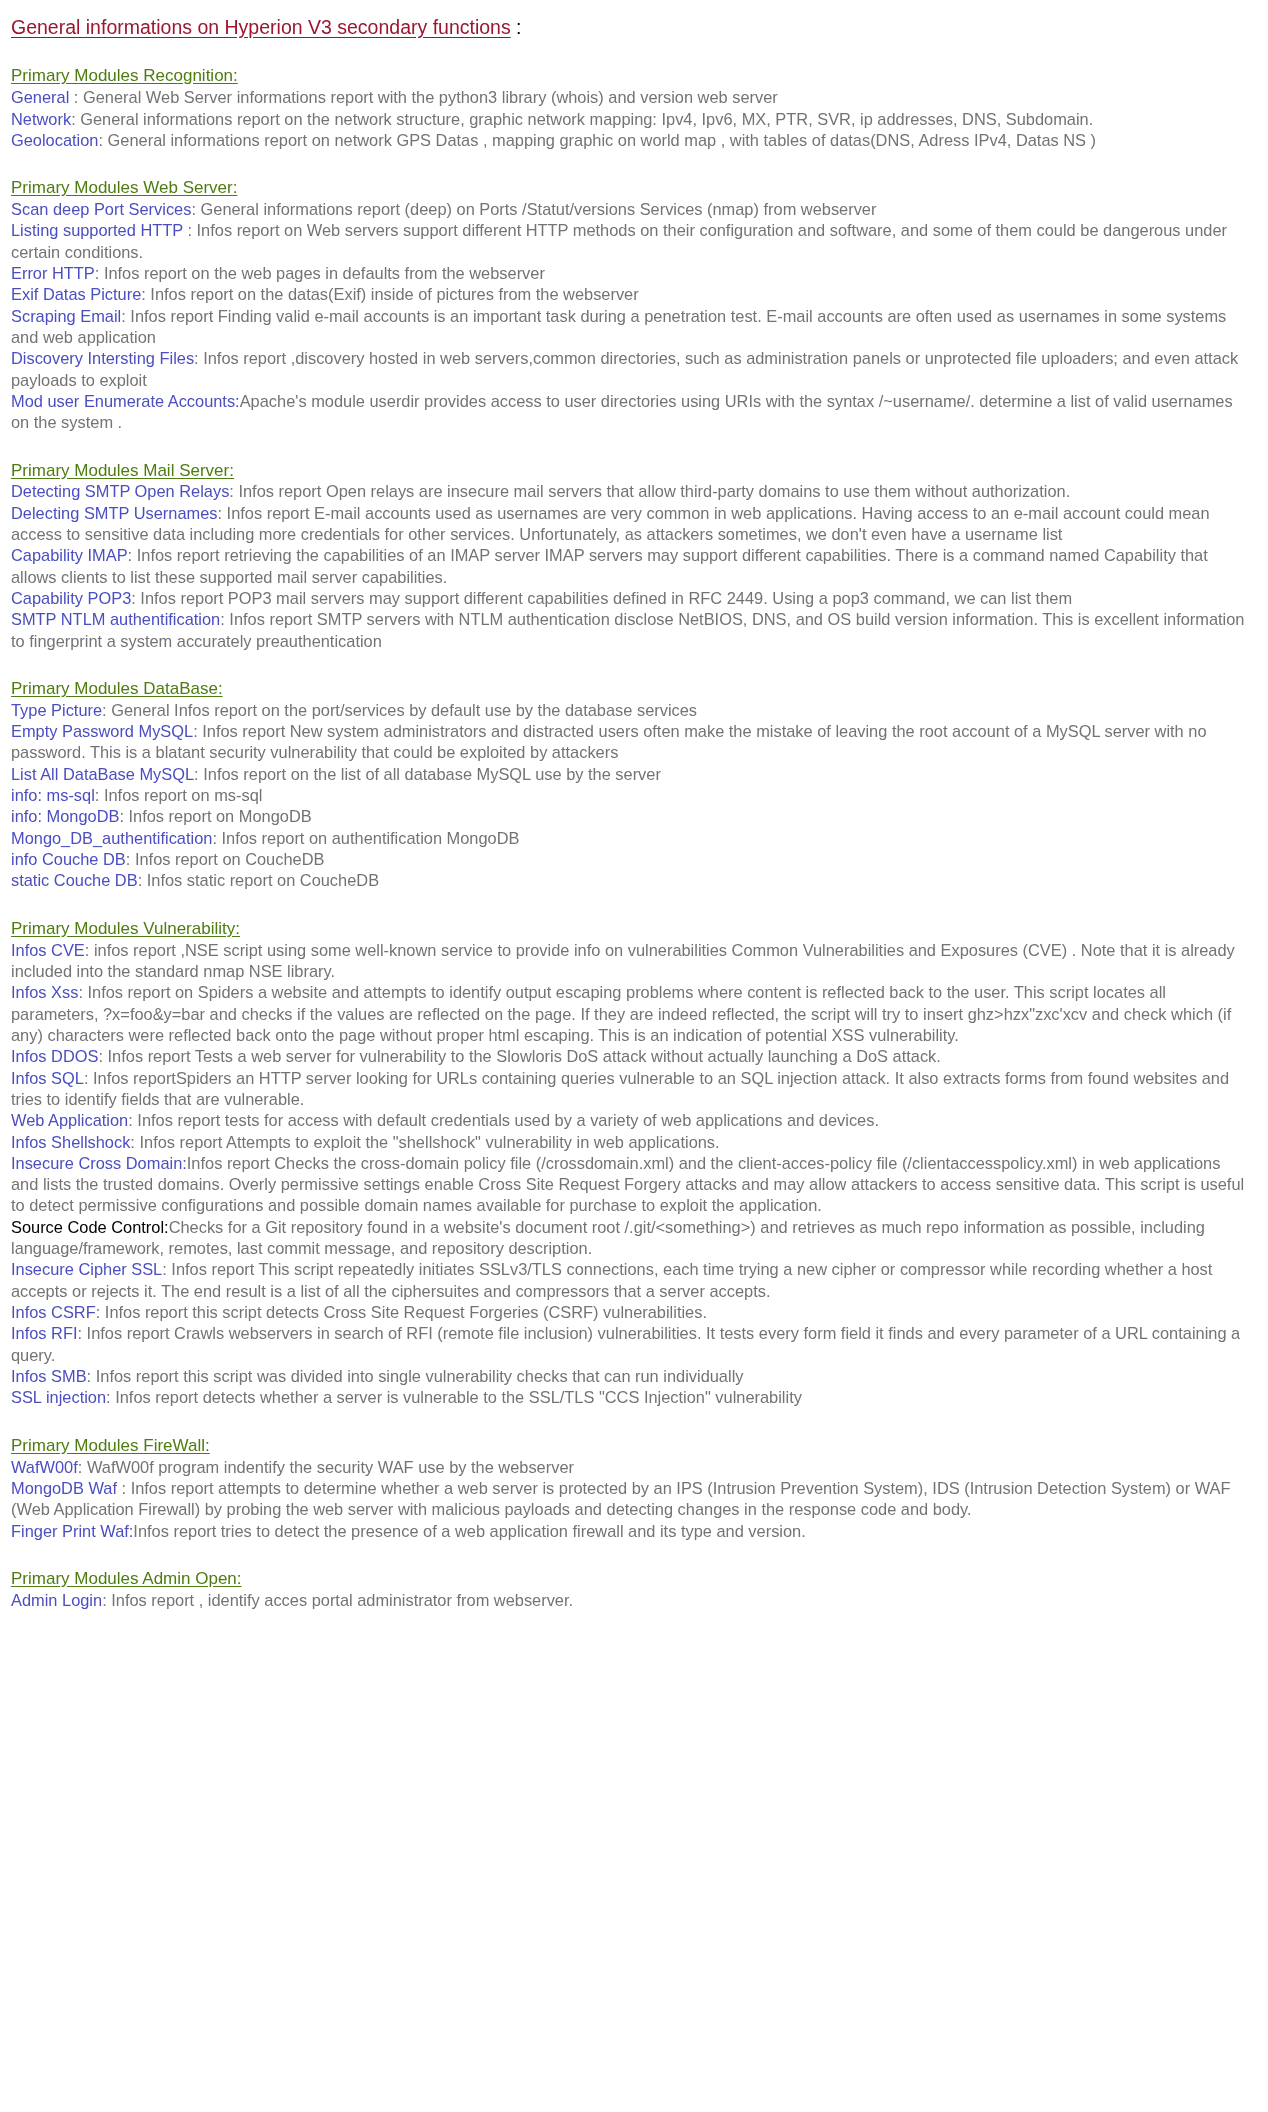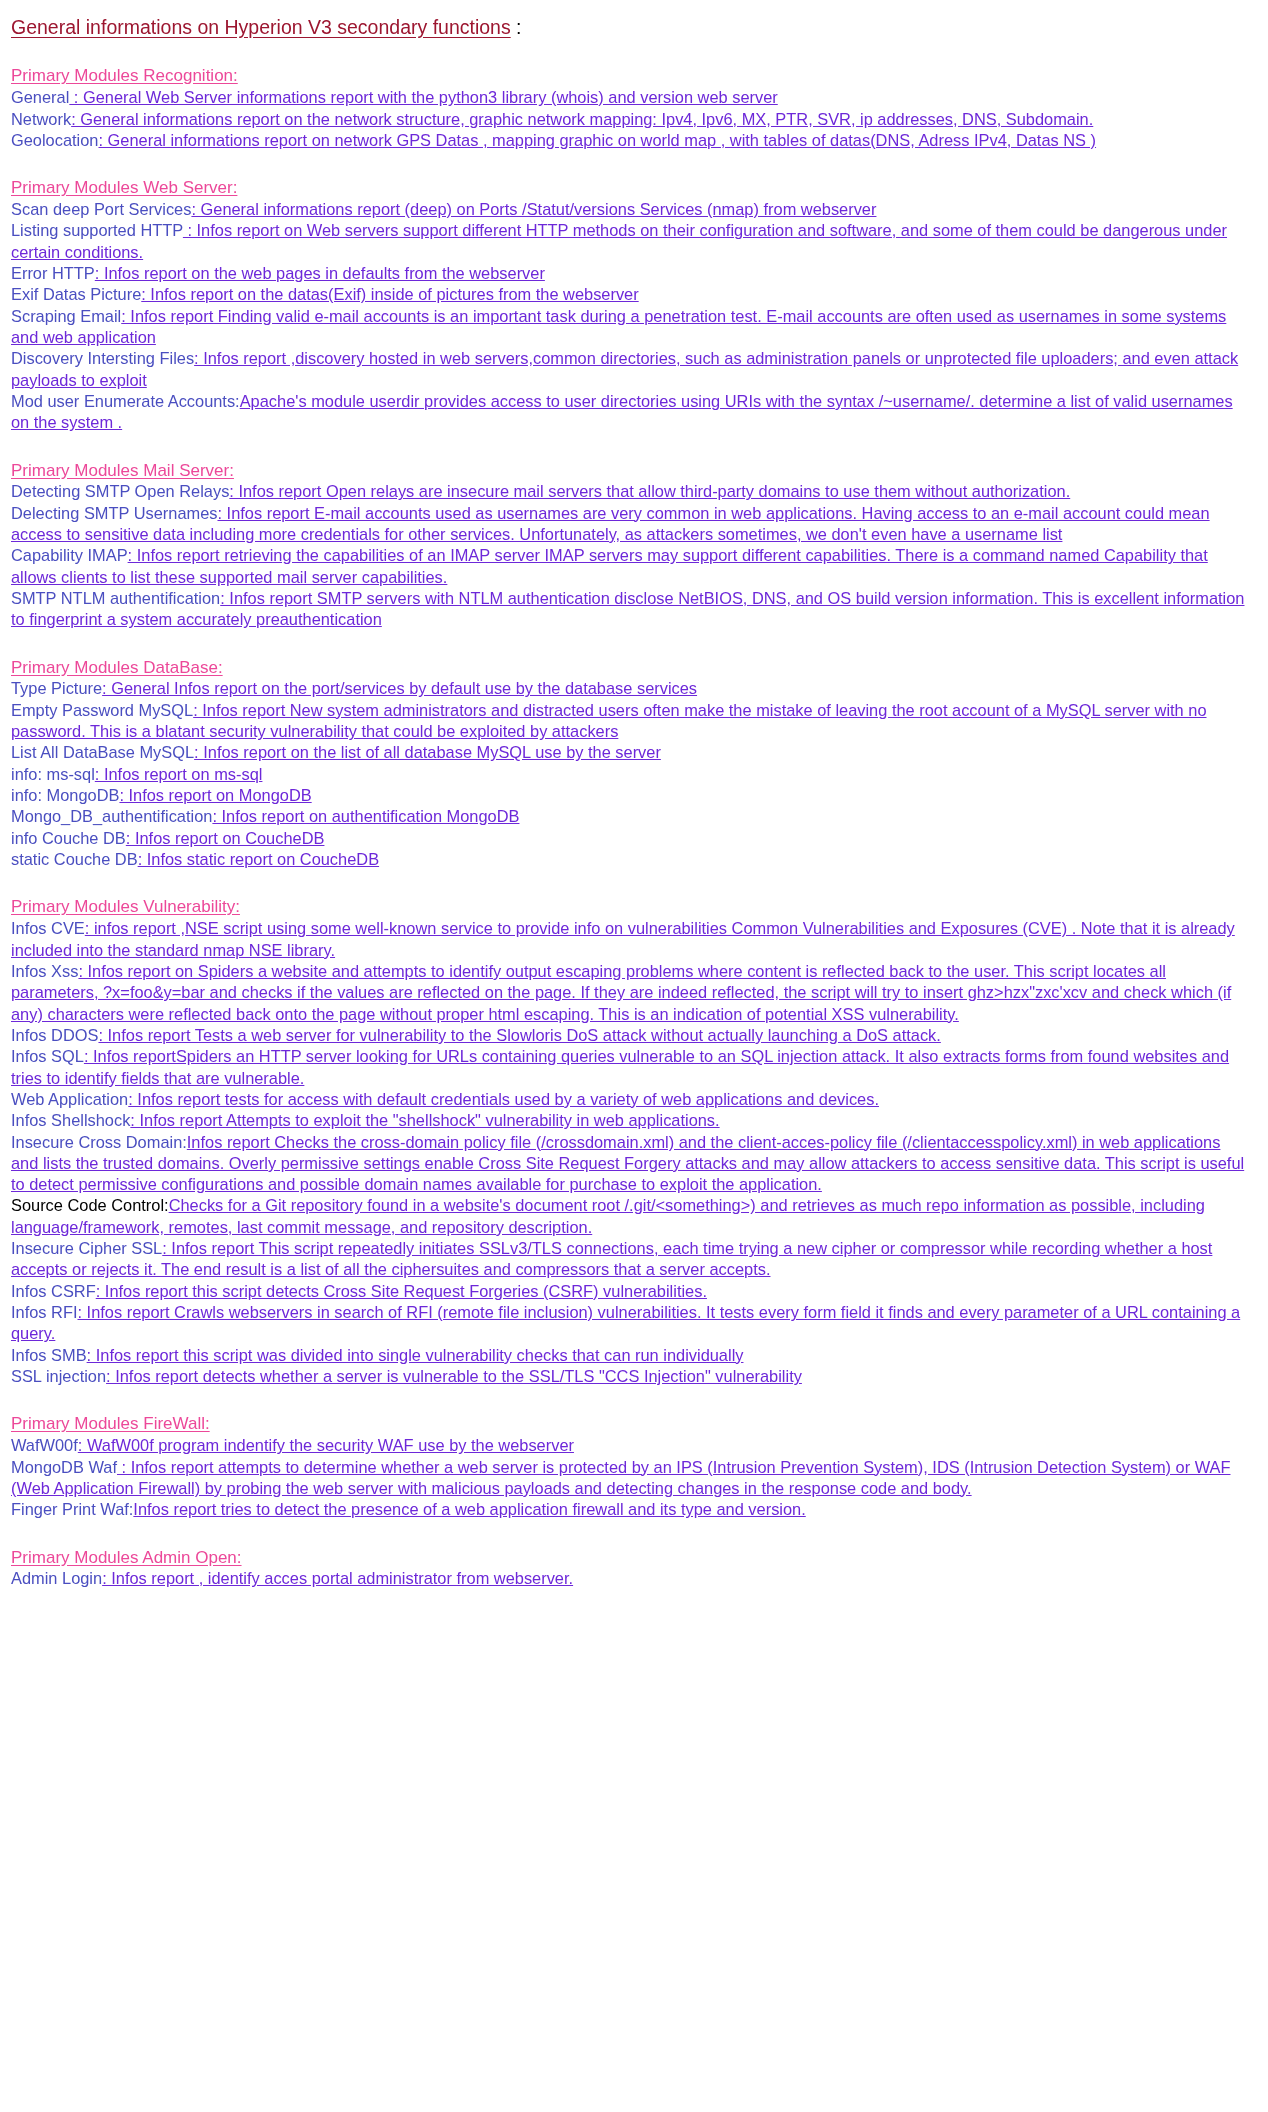--- a/index.html
+++ b/index.html
@@ -32,21 +32,21 @@
     margin: 6px 0 0 0;
     font-size: 19.5px;
     color: #000;
     line-height: 1.2;
   }
   .title-colon { color: #000; text-decoration: none; }
   .section { margin: 0; }
   .spacer { height: 26px; }
   .sect-head {
     font-size: 17px;
-    color: #ec4899;
+    color: #4d7c0f;
     text-decoration: underline;
     text-underline-offset: 2px;
     display: inline-block;
     line-height: 1.28;
     margin: 0;
   }
   .sect-head-wrap { margin: 0; line-height: 1.3; }
   .entry {
     font-size: 16.4px;
     line-height: 1.3;
@@ -54,21 +54,21 @@
     margin: 0;
     text-align: left;
   }
   .label {
     color: #4a4ec0;
   }
   .label-plain {
     color: #000000;
     text-align: center;
   }
-  .body-txt { color: #6d28d9; text-decoration: underline; }
+  .body-txt { color: #737373; }
 </style>
 </head>
 <body>
 
 <div id="page">
 
   <div class="title-line">
     <span class="doc-title">General informations on Hyperion V3 secondary functions</span><span class="title-colon"> :</span>
   </div>
 
@@ -90,20 +90,21 @@
         <div class="entry"><span class="label">Scraping  Email</span><span class="body-txt">: Infos report Finding valid e-mail accounts is an important task during a penetration test. E-mail accounts are often used as usernames in some systems and web application</span></div>
         <div class="entry"><span class="label">Discovery Intersting Files</span><span class="body-txt">: Infos report ,discovery hosted in web servers,common directories, such as administration panels or unprotected file uploaders; and even attack payloads to exploit</span></div>
         <div class="entry"><span class="label">Mod user Enumerate Accounts:</span><span class="body-txt">Apache's module userdir provides access to user directories using URIs with the syntax /~username/. determine a list of valid usernames on the system .</span></div>
       </div>
       <div class="spacer"></div>
       <div class="section">
         <div class="sect-head-wrap"><span class="sect-head">Primary Modules Mail Server:</span></div>
         <div class="entry"><span class="label">Detecting SMTP Open Relays</span><span class="body-txt">: Infos report Open relays are insecure mail servers that allow third-party domains to use them without authorization.</span></div>
         <div class="entry"><span class="label">Delecting SMTP Usernames</span><span class="body-txt">: Infos report E-mail accounts used as usernames are very common in web applications. Having access to an e-mail account could mean access to sensitive data including more credentials for other services. Unfortunately, as attackers sometimes, we don't even have a username list</span></div>
         <div class="entry"><span class="label">Capability IMAP</span><span class="body-txt">: Infos report retrieving the capabilities of an IMAP server IMAP servers may support different capabilities. There is a command named Capability that allows clients to list these supported mail server capabilities.</span></div>
+        <div class="entry"><span class="label">Capability POP3</span><span class="body-txt">: Infos report POP3 mail servers may support different capabilities defined in RFC 2449. Using a pop3 command, we can list them</span></div>
         <div class="entry"><span class="label">SMTP NTLM authentification</span><span class="body-txt">: Infos report SMTP servers with NTLM authentication disclose NetBIOS, DNS, and OS build version information. This is excellent information to fingerprint a system accurately preauthentication</span></div>
       </div>
       <div class="spacer"></div>
       <div class="section">
         <div class="sect-head-wrap"><span class="sect-head">Primary Modules DataBase:</span></div>
         <div class="entry"><span class="label">Type Picture</span><span class="body-txt">: General Infos report on the port/services by default use by the database services</span></div>
         <div class="entry"><span class="label">Empty  Password MySQL</span><span class="body-txt">: Infos report New system administrators and distracted users often make the mistake of leaving the root account of a MySQL server with no password. This is a blatant security vulnerability that could be exploited by attackers</span></div>
         <div class="entry"><span class="label">List All DataBase MySQL</span><span class="body-txt">: Infos report on the list of all database MySQL use by the server</span></div>
         <div class="entry"><span class="label">info: ms-sql</span><span class="body-txt">: Infos report on ms-sql</span></div>
         <div class="entry"><span class="label">info: MongoDB</span><span class="body-txt">: Infos report on  MongoDB</span></div>

